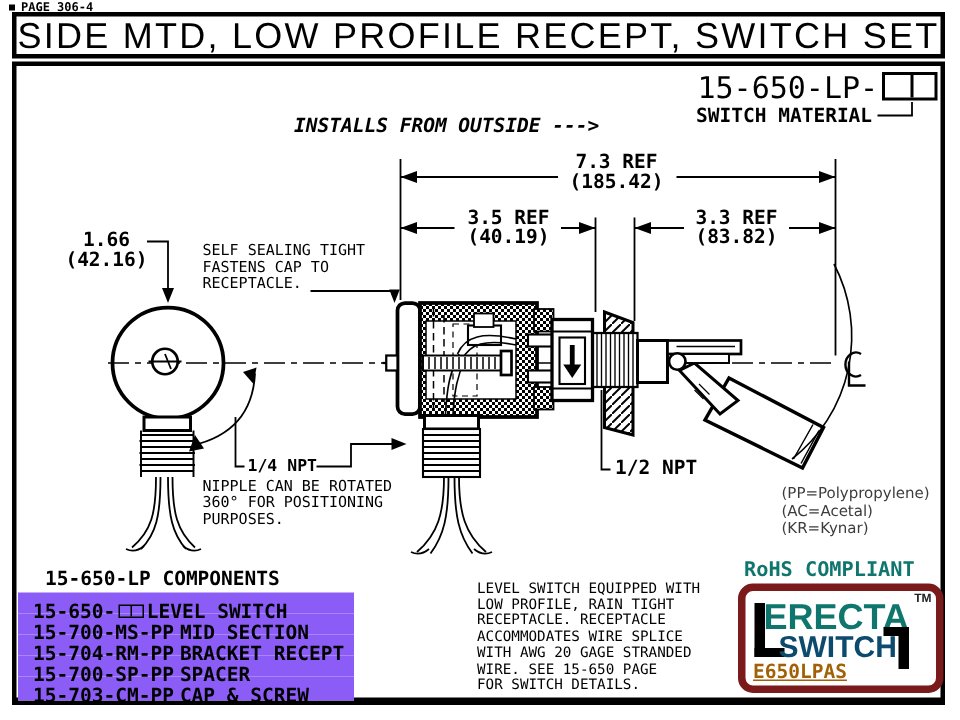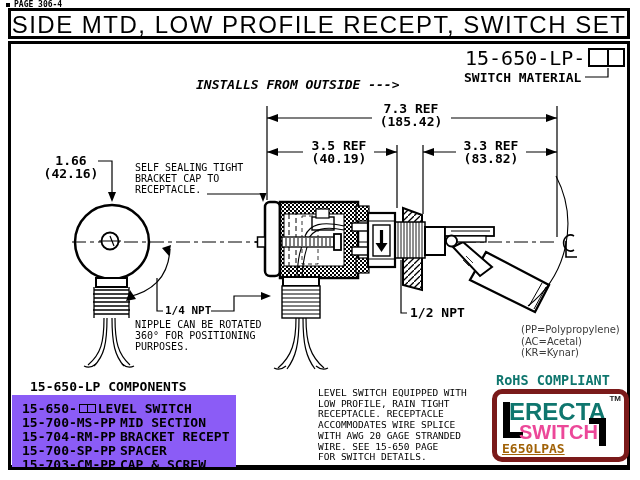--- a/index.html
+++ b/index.html
@@ -39,21 +39,21 @@
   #rohs{left:496px;top:372px;font-size:13.5px;font-weight:bold;color:#0f766e;white-space:nowrap;}
   
   #logo{left:492px;top:389px;width:137px;height:73px;border:5px solid #7a1a1a;border-radius:10px;
         box-sizing:border-box;background:#fff;}
   #logo .blk{position:absolute;background:#000;}
   #brand-top{position:absolute;left:12px;top:4px;font-family:"Liberation Sans",sans-serif;
              font-weight:bold;font-size:24px;color:#0f766e;letter-spacing:0px;}
   #brand-tm{position:absolute;right:3px;top:0px;font-family:"Liberation Sans",sans-serif;
             font-weight:bold;font-size:8px;color:#222;}
   #brand-bottom{position:absolute;left:22px;top:27px;font-family:"Liberation Sans",sans-serif;
-            font-weight:bold;font-size:20px;color:#ec4899;}
+            font-weight:bold;font-size:20px;color:#0c4a6e;}
   #logo-code{position:absolute;left:5px;bottom:1px;font-size:13px;font-weight:bold;color:#a16207;text-decoration:underline;}
   
   #components-title{left:30px;top:379px;font-size:13px;font-weight:bold;white-space:nowrap;}
   #components-table{left:12px;top:395px;width:224px;}
   .crow{border:8px solid #8b5cf6;box-sizing:border-box;height:16px;margin-top:-2px;background:#fff;
         font-size:13px;font-weight:bold;line-height:12px;padding:0 0 0 2px;white-space:nowrap;}
   .crow:first-child{margin-top:0;}
   .crow .gap{display:inline-block;width:4px;}
   #material-code-box{display:inline-block;width:17px;height:9px;border:1.5px solid #000;box-sizing:border-box;
         position:relative;top:0px;margin:0 2px;vertical-align:baseline;}
@@ -215,21 +215,21 @@
     <div>3.3 REF</div>
     <div>(83.82)</div>
   </div>
   <div class="abs dim" id="dim-cap">
     <div>1.66</div>
     <div>(42.16)</div>
   </div>
 
   <div class="abs callout" id="callout-self-sealing">
     <div>SELF SEALING TIGHT</div>
-    <div>BRACKET CAP TO</div>
+    <div>FASTENS CAP TO</div>
     <div>RECEPTACLE.</div>
   </div>
   <div class="abs" id="callout-quarter-npt">1/4 NPT</div>
   <div class="abs callout" id="callout-rotation">
     <div>NIPPLE CAN BE ROTATED</div>
     <div>360° FOR POSITIONING</div>
     <div>PURPOSES.</div>
   </div>
   <div class="abs" id="callout-half-npt">1/2 NPT</div>
 

